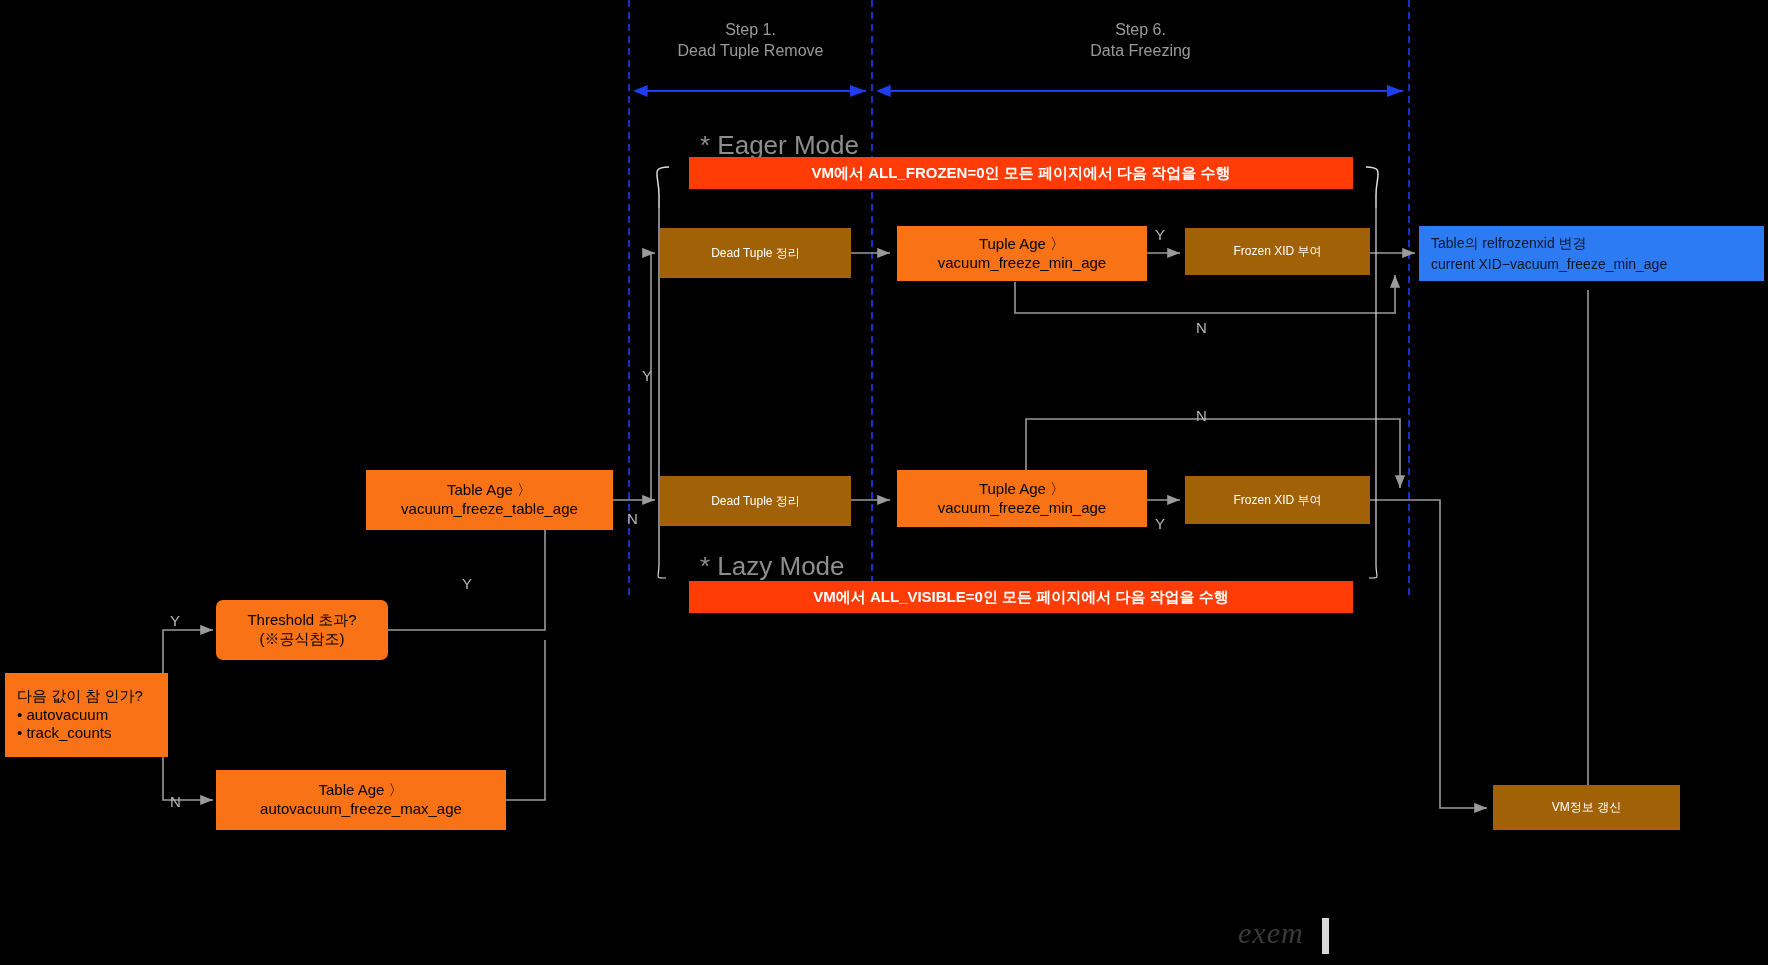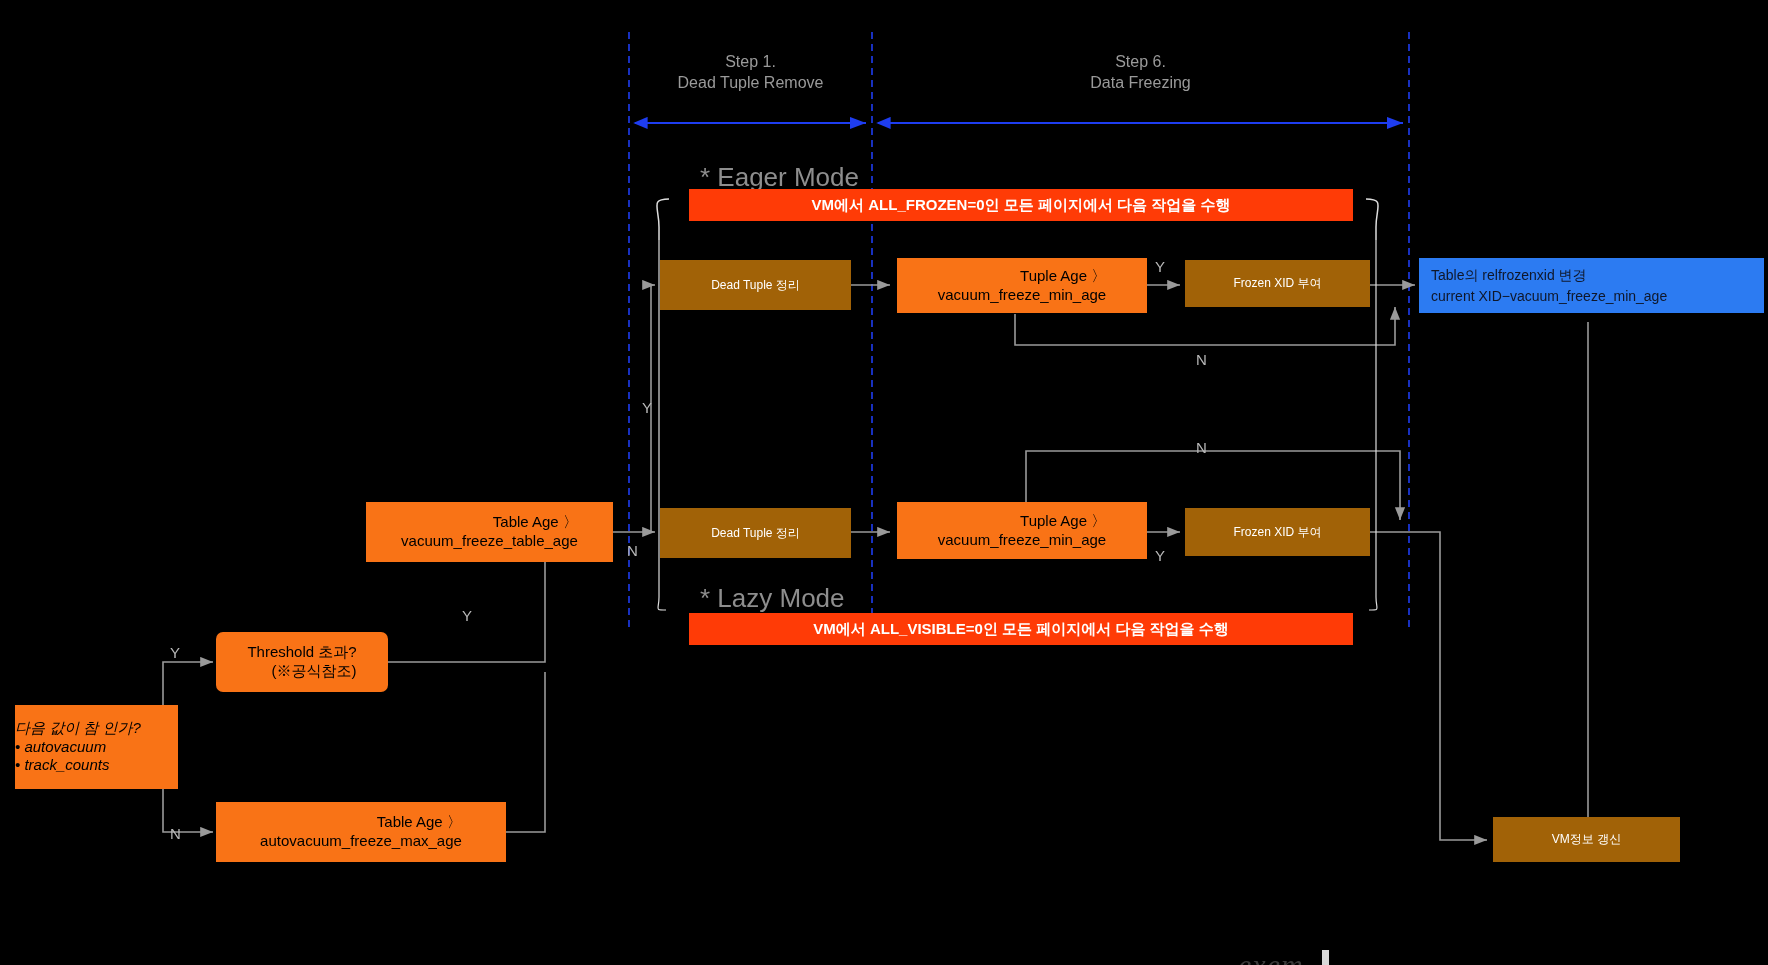--- a/index.html
+++ b/index.html
@@ -13,36 +13,35 @@
     position: relative;
     overflow: hidden;
     font-family: "Liberation Sans", sans-serif;
     color: #ffffff;
   }
   #canvas {
     position: absolute;
     left: 0; top: 0;
     width: 1768px;
     height: 777px;
-    margin-top: 32px;
   }
   svg.lines {
     position: absolute;
     left: 0; top: 0;
     width: 1768px;
     height: 965px;
     pointer-events: none;
   }
   .node {
     position: absolute;
     box-sizing: border-box;
     display: flex;
     align-items: center;
     justify-content: center;
-    text-align: right;
+    text-align: center;
     line-height: 1.25;
     white-space: pre-line;
   }
   .yellow {
     background: #f97316;
     color: #000000;
     font-size: 15px;
   }
   .blue {
     background: #a16207;
@@ -169,21 +168,21 @@
 Dead Tuple Remove</div>
   <div class="steplabel" style="left:872px; top:20px; width:537px;">Step 6.
 Data Freezing</div>
 
   <div class="modelabel" style="left:700px; top:130px;">* Eager Mode</div>
   <div class="modelabel" style="left:700px; top:551px;">* Lazy Mode</div>
 
   <div class="node red" style="left:689px; top:157px; width:664px; height:32px;">VM에서 ALL_FROZEN=0인 모든 페이지에서 다음 작업을 수행</div>
   <div class="node red" style="left:689px; top:581px; width:664px; height:32px;">VM에서 ALL_VISIBLE=0인 모든 페이지에서 다음 작업을 수행</div>
 
-  <div class="node yellow" style="left:15px; top:673px; width:163px; height:84px; text-align:left; justify-content:flex-start; padding-left:0;font-style:italic;">다음 값이 참 인가?
+  <div class="node yellow" style="left:5px; top:673px; width:163px; height:84px; text-align:left; justify-content:flex-start; padding-left:12px;">다음 값이 참 인가?
 •   autovacuum
 •   track_counts</div>
   <div class="node yellow" style="left:216px; top:600px; width:172px; height:60px;border-radius:7px;">Threshold 초과?
 (※공식참조)</div>
   <div class="node yellow" style="left:216px; top:770px; width:290px; height:60px;">Table Age 〉
 autovacuum_freeze_max_age</div>
   <div class="node yellow" style="left:366px; top:470px; width:247px; height:60px;">Table Age 〉
 vacuum_freeze_table_age</div>
 
   <div class="node blue" style="left:660px; top:228px; width:191px; height:50px;">Dead Tuple 정리</div>

